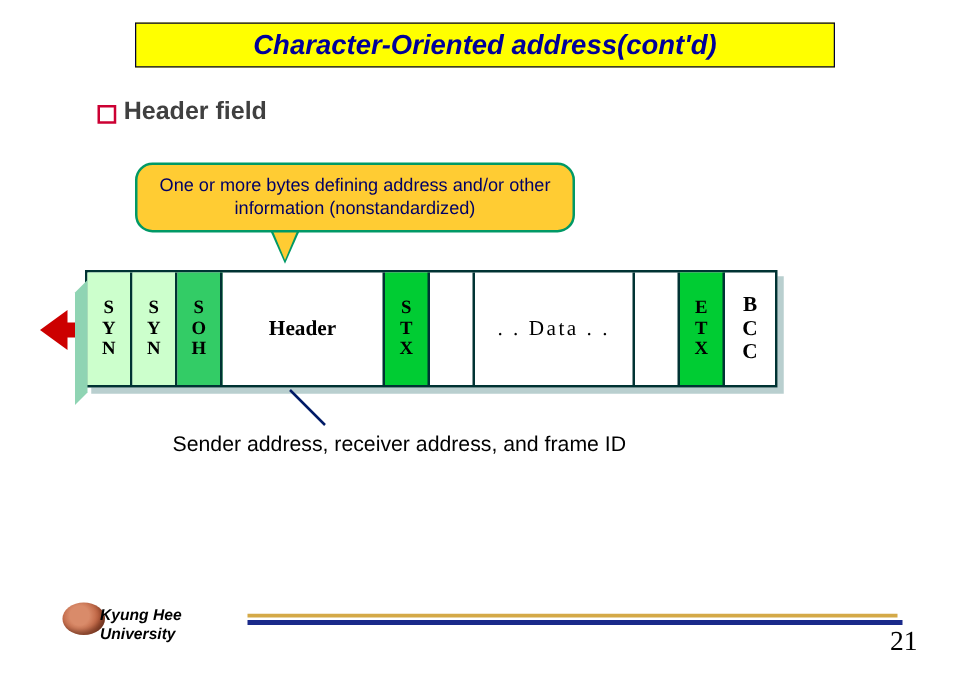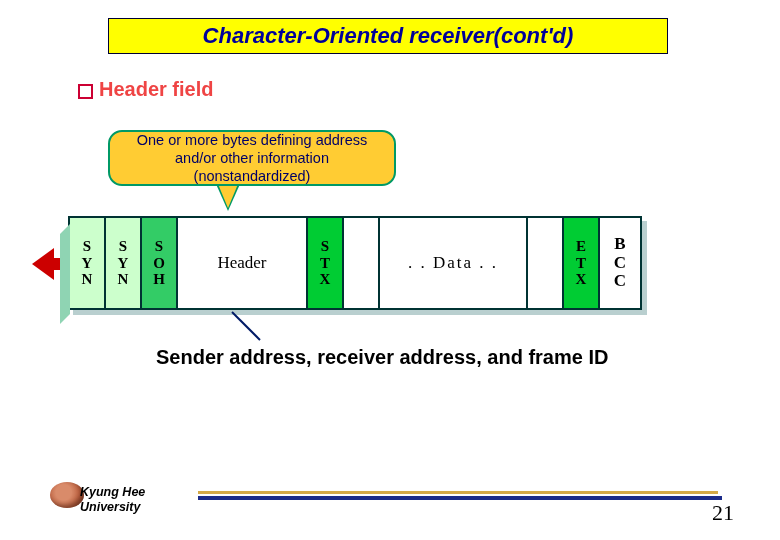--- a/index.html
+++ b/index.html
@@ -39,28 +39,28 @@
   .bullet-square {
     width: 15px;
     height: 15px;
     border: 2px solid #cc0033;
     margin-right: 6px;
     margin-top: 3px;
   }
   .bullet-text {
     font-size: 20px;
     font-weight: bold;
-    color: #ef4444;
+    color: #404040;
   }
   
   .callout {
     position: absolute;
     left: 108px;
     top: 130px;
-    width: 288px;
+    width: 352px;
     height: 56px;
     background: #ffcc33;
     border: 2px solid #009966;
     border-radius: 14px;
     display: flex;
     align-items: center;
     justify-content: center;
     padding: 6px 10px;
   }
   .callout-text {
@@ -134,24 +134,24 @@
     font-family: "Times New Roman", serif;
     font-weight: bold;
     color: #000;
     text-align: center;
     line-height: 1.1;
     position: relative;
   }
   .cell:last-child { border-right: none; }
   .syn { background: #ccffcc; width: 36px; font-size: 15px; }
   .soh { background: #33cc66; width: 36px; font-size: 15px; }
-  .header-cell { width: 130px; font-size: 17px; font-weight: normal; }
+  .header-cell { width: 130px; font-size: 17px; font-weight: bold; }
   .stx { background: #00cc33; width: 36px; font-size: 15px; color:#000; }
   .data-edge { width: 36px; }
-  .data-mid { width: 148px; font-size: 17px; font-weight: normal; letter-spacing: 2px; }
+  .data-mid { width: 128px; font-size: 17px; font-weight: normal; letter-spacing: 2px; }
   .etx { background: #00cc33; width: 36px; font-size: 15px; }
   .bcc { width: 40px; font-size: 17px; }
   
   .strip::before {
     content: "";
     position: absolute;
     left: -10px;
     top: 6px;
     width: 10px;
     height: 90px;
@@ -174,24 +174,24 @@
   .leader-line {
     position: absolute;
     left: 232px;
     top: 312px;
     width: 40px;
     height: 30px;
   }
   .leader-line svg { overflow: visible; }
   .caption {
     position: absolute;
-    left: 156px;
+    left: 138px;
     top: 346px;
-    font-size: 20px;
-    font-weight: bold;
+    font-size: 17px;
+    font-weight: normal;
     color: #000;
   }
   
   .footer-logo {
     position: absolute;
     left: 50px;
     bottom: 32px;
     width: 34px;
     height: 26px;
     background: radial-gradient(circle at 40% 40%, #d98b6a 30%, #b85b3a 65%, #7a331e 100%);
@@ -229,21 +229,21 @@
     bottom: 14px;
     font-family: "Times New Roman", serif;
     font-size: 22px;
     color: #000;
   }
 </style>
 </head>
 <body>
 
 <div class="title-bar">
-  <span class="title-text">Character-Oriented receiver(cont'd)</span>
+  <span class="title-text">Character-Oriented address(cont'd)</span>
 </div>
 
 <div class="bullet-row">
   <div class="bullet-square"></div>
   <span class="bullet-text">Header field</span>
 </div>
 
 <div class="callout-tail-border"></div>
 <div class="callout-tail"></div>
 <div class="callout">

